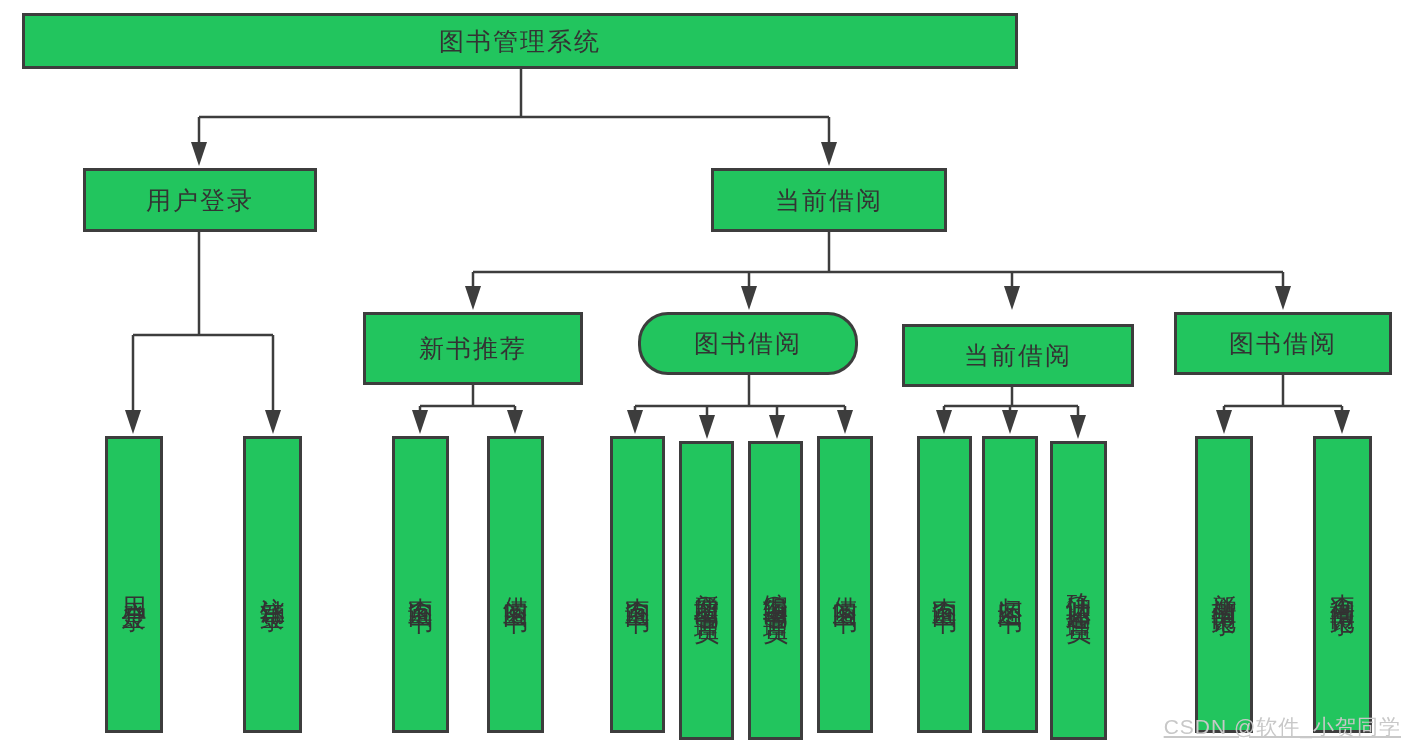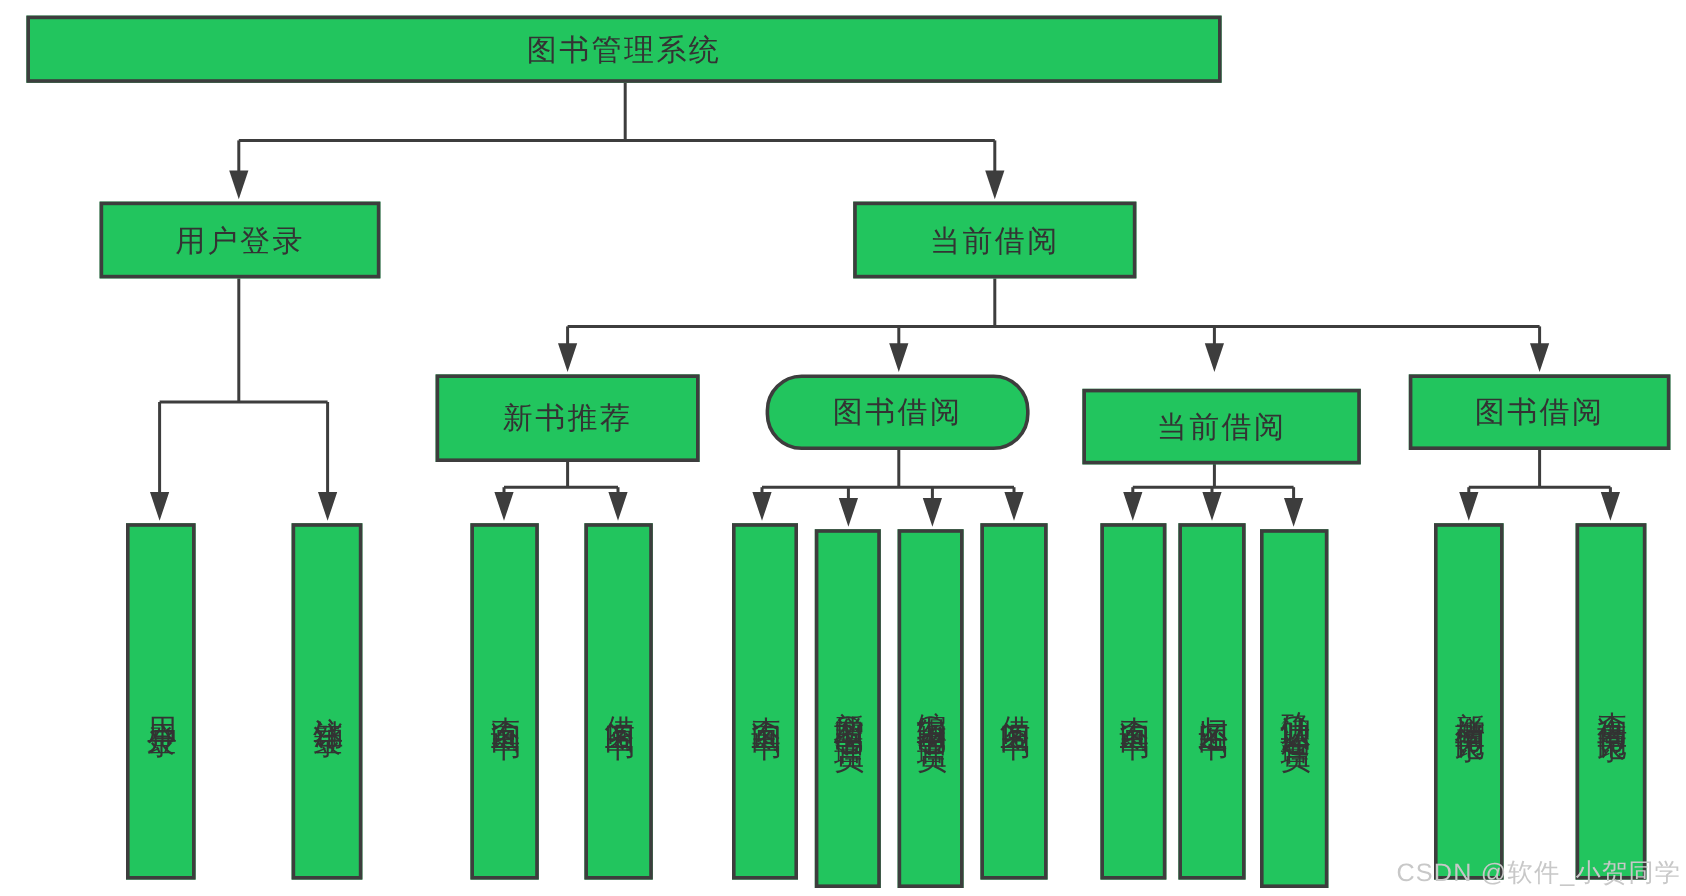--- a/index.html
+++ b/index.html
@@ -61,20 +61,21 @@
   .n-lf12 { left: 1195px; width: 58px; }
   .n-lf13 { left: 1313px; width: 59px; }
   #watermark {
     position: absolute;
     right: 4px;
     bottom: 6px;
     font-size: 21px;
     letter-spacing: 1px;
     color: #c8c8c8;
     white-space: nowrap;
+    text-decoration: underline;
   }
 </style>
 </head>
 <body>
 
 <div id="stage">
 
   <svg id="connectors" viewBox="0 0 1405 747" xmlns="http://www.w3.org/2000/svg">
     <g stroke="#3d3d3d" stroke-width="2.5" fill="none">
 

